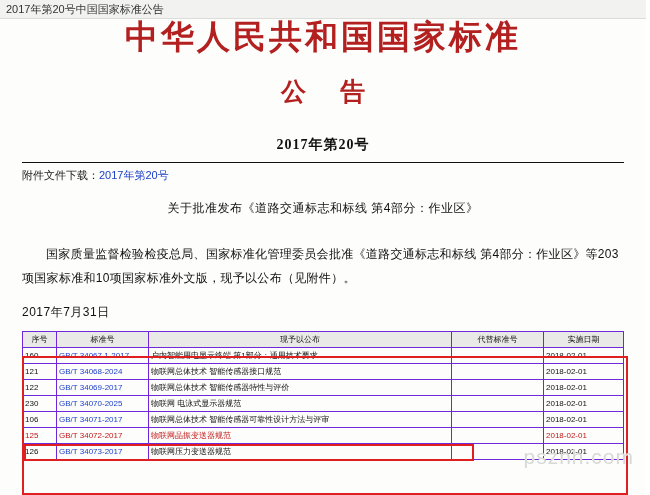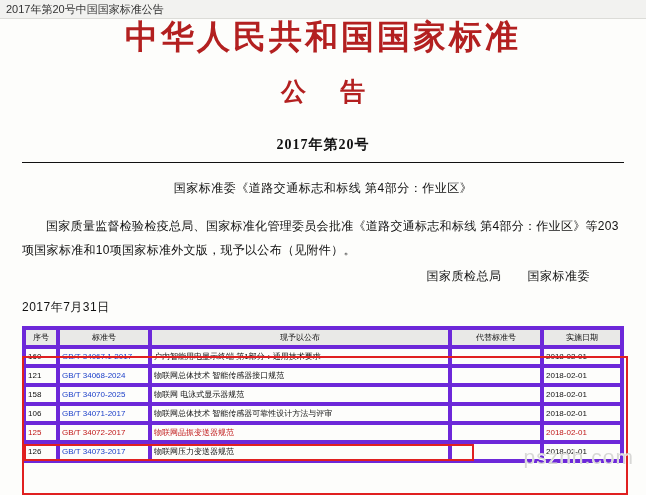--- a/index.html
+++ b/index.html
@@ -84,21 +84,21 @@
   }
   .headline {
     margin-top: 14px;
     text-align: center;
     font-size: 12px;
     color: #111111;
     line-height: 1.9;
     letter-spacing: 0.5px;
   }
   .body-para {
-    margin-top: 14px;
+    margin-top: 22px;
     font-size: 12px;
     color: #111111;
     line-height: 2;
     text-indent: 24px;
     letter-spacing: 0.3px;
   }
   .signers {
     margin-top: 6px;
     text-align: right;
     font-size: 12px;
@@ -123,21 +123,21 @@
     margin-top: 10px;
   }
   table.std {
     border-collapse: collapse;
     width: 100%;
     table-layout: fixed;
     font-size: 8px;
     color: #111111;
   }
   table.std th, table.std td {
-    border: 4px solid #6d28d9;
+    border: 1px solid #6d28d9;
     height: 15px;
     padding: 0 2px;
     overflow: hidden;
     white-space: nowrap;
   }
   table.std thead th {
     background: #e9e9e7;
     font-weight: normal;
     font-size: 8px;
     color: #111111;
@@ -198,30 +198,30 @@
   </div>
 
   <div class="doc">
 
     <div class="title-main">中华人民共和国国家标准</div>
     <div class="title-sub">公  告</div>
     <div class="issue-no">2017年第20号</div>
 
     <div class="rule"></div>
 
+    <div class="attach">
+      <span>附件文件下载：</span><a class="link" href="#">2017年第20号</a>
+    </div>
 
     <div class="headline">
-      <div>国家标准委《道路交通标志和标线 第4部分：作业区》</div>
+      <div>关于批准发布《道路交通标志和标线 第4部分：作业区》</div>
     </div>
 
     <div class="body-para">国家质量监督检验检疫总局、国家标准化管理委员会批准《道路交通标志和标线 第4部分：作业区》等203项国家标准和10项国家标准外文版，现予以公布（见附件）。</div>
 
-    <div class="signers">
-      <span>国家质检总局</span><span class="gap"></span><span>国家标准委</span>
-    </div>
     <div class="sign-date">2017年7月31日</div>
 
     <div class="tbl-wrap">
       <table class="std">
         <colgroup>
           <col class="col-no">
           <col class="col-code">
           <col class="col-name">
           <col class="col-rep">
           <col class="col-date">
@@ -244,21 +244,28 @@
               <td>2018-02-01</td>
             </tr>
             <tr>
               <td>121</td>
               <td class="code-cell">GB/T 34068-2024</td>
               <td class="name-cell">物联网总体技术 智能传感器接口规范</td>
               <td></td>
               <td>2018-02-01</td>
             </tr>
             <tr>
-              <td>158</td>
+              <td>122</td>
+              <td class="code-cell">GB/T 34069-2017</td>
+              <td class="name-cell">物联网总体技术 智能传感器特性与评价</td>
+              <td></td>
+              <td>2018-02-01</td>
+            </tr>
+            <tr>
+              <td>230</td>
               <td class="code-cell">GB/T 34070-2025</td>
               <td class="name-cell">物联网 电泳式显示器规范</td>
               <td></td>
               <td>2018-02-01</td>
             </tr>
             <tr>
               <td>106</td>
               <td class="code-cell">GB/T 34071-2017</td>
               <td class="name-cell">物联网总体技术 智能传感器可靠性设计方法与评审</td>
               <td></td>

